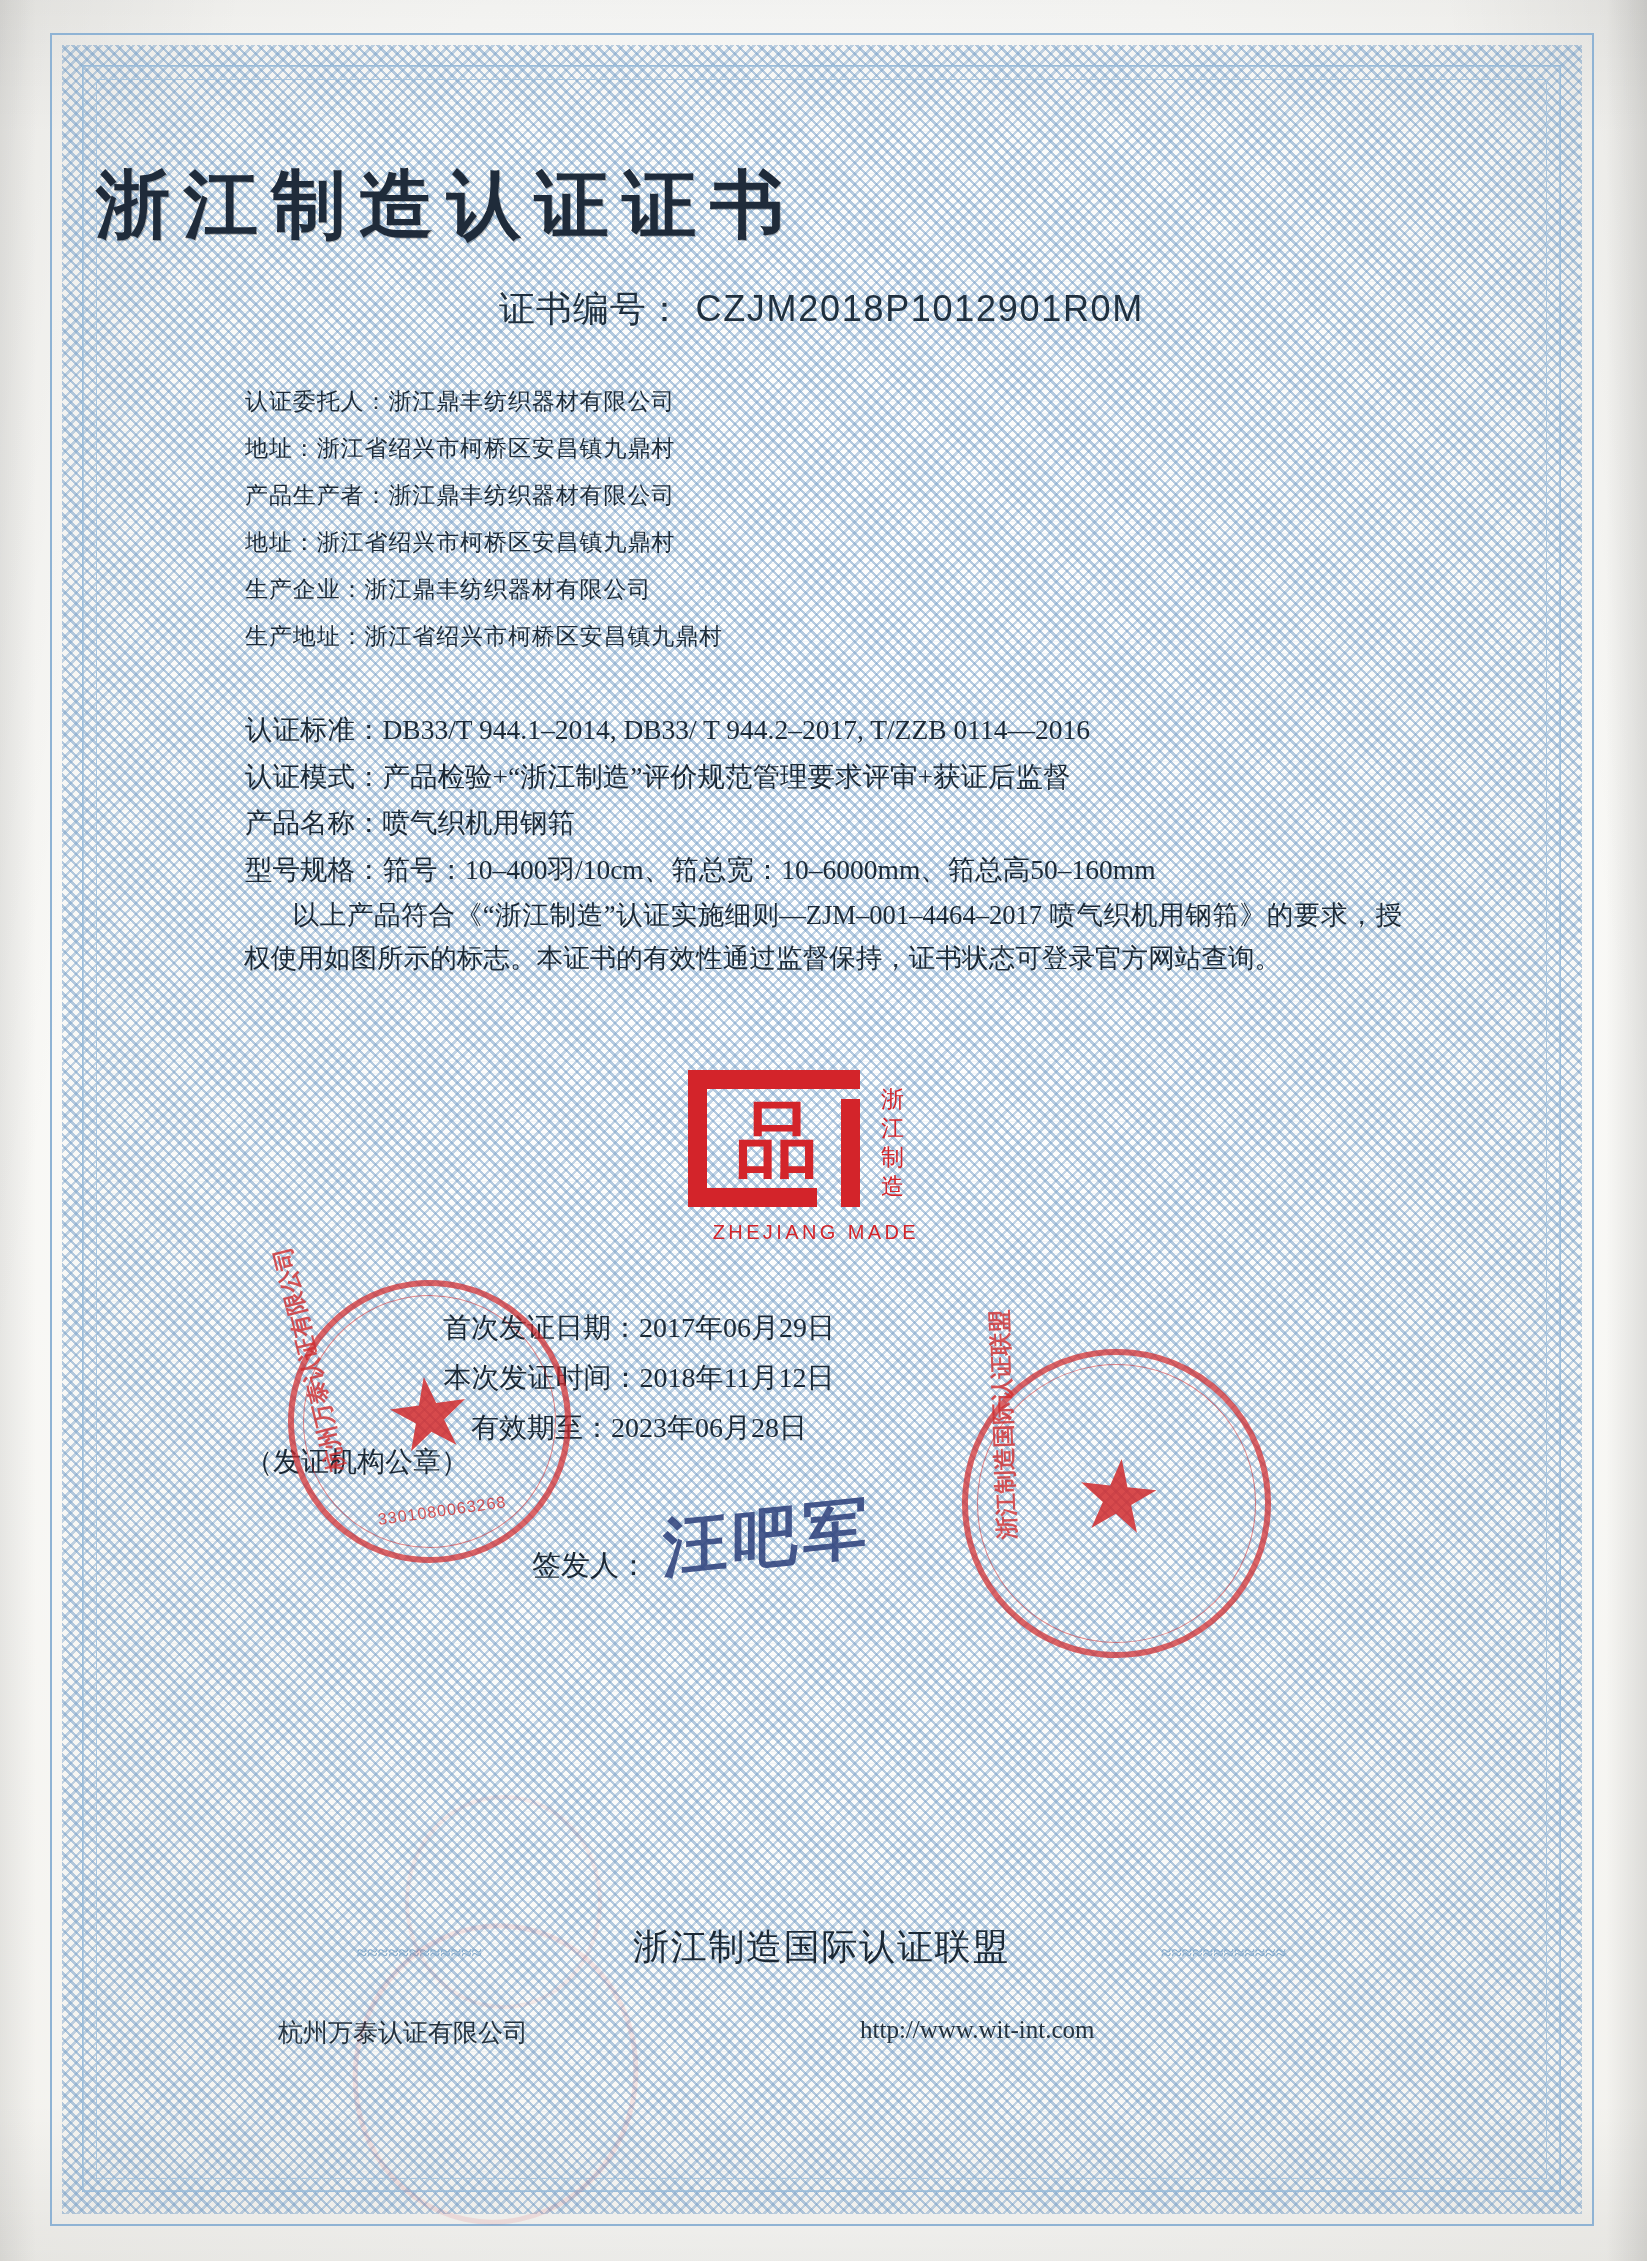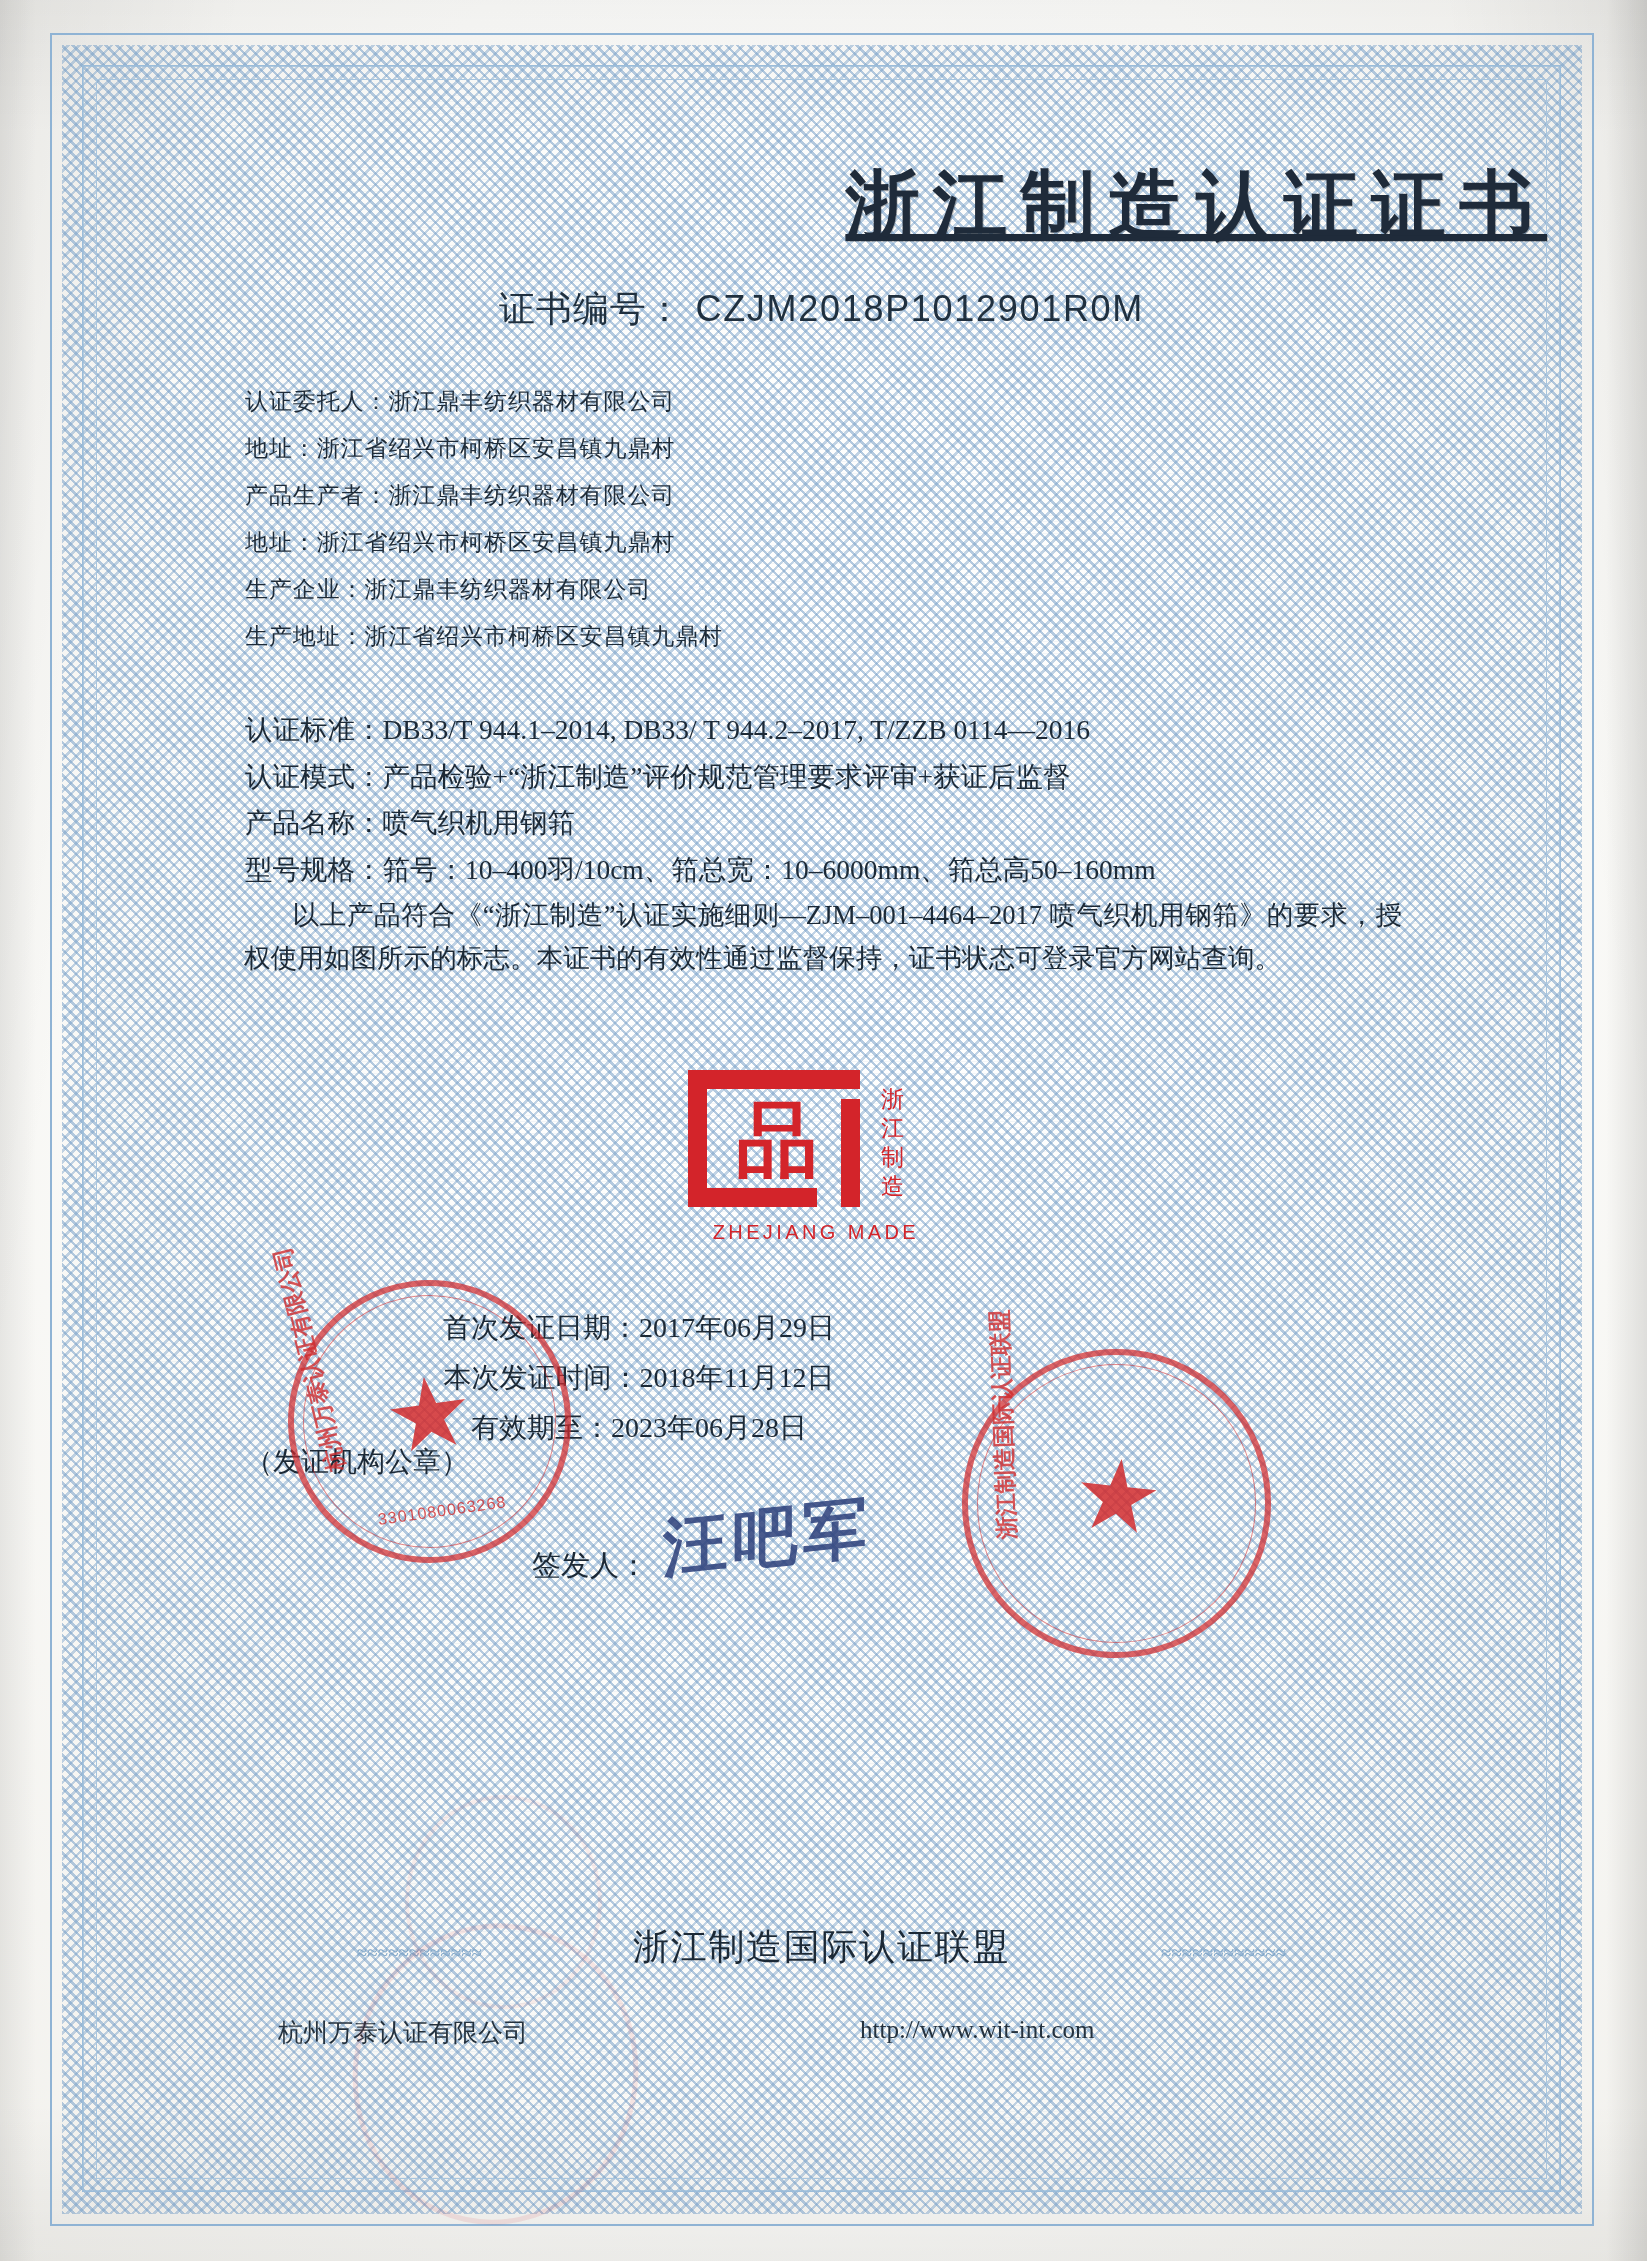--- a/index.html
+++ b/index.html
@@ -80,28 +80,27 @@
   .content {
     position: absolute;
     left: 96px; top: 79px;
     width: 1451px; height: 2100px;
   }
 
   .title {
     position: absolute;
     left: 0; top: 77px;
     width: 1451px;
-    text-align: right;
+    text-align: left;
     font-family: "DejaVu Serif", serif;
     font-size: 74px;
     letter-spacing: 13.7px;
     font-weight: bold;
     color: #1f2b3a;
     text-shadow: 0.9px 0.9px 0 rgba(0,0,0,0.25);
-    text-decoration: underline;
   }
   .cert-no {
     position: absolute;
     left: 0; top: 206px;
     width: 1451px;
     text-align: center;
     font-size: 36px;
     color: #20303f;
     letter-spacing: 0.9px;
     font-family: "Liberation Serif", serif;

